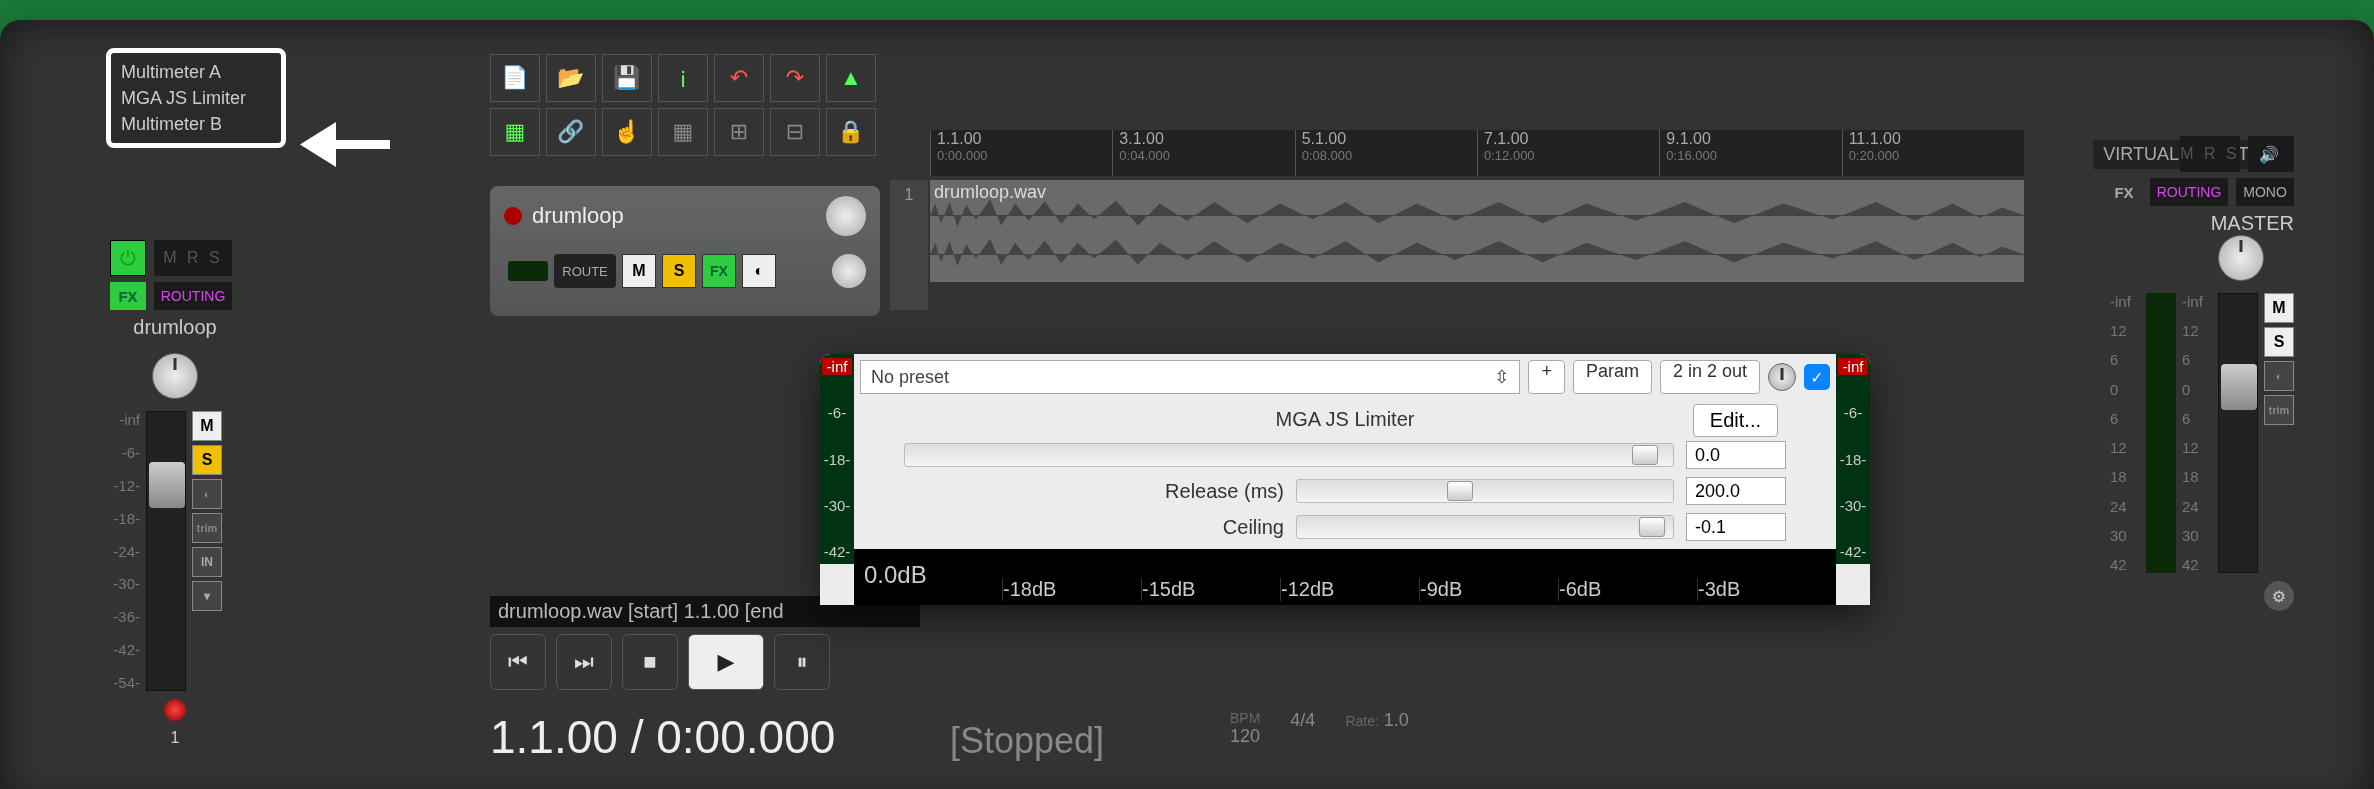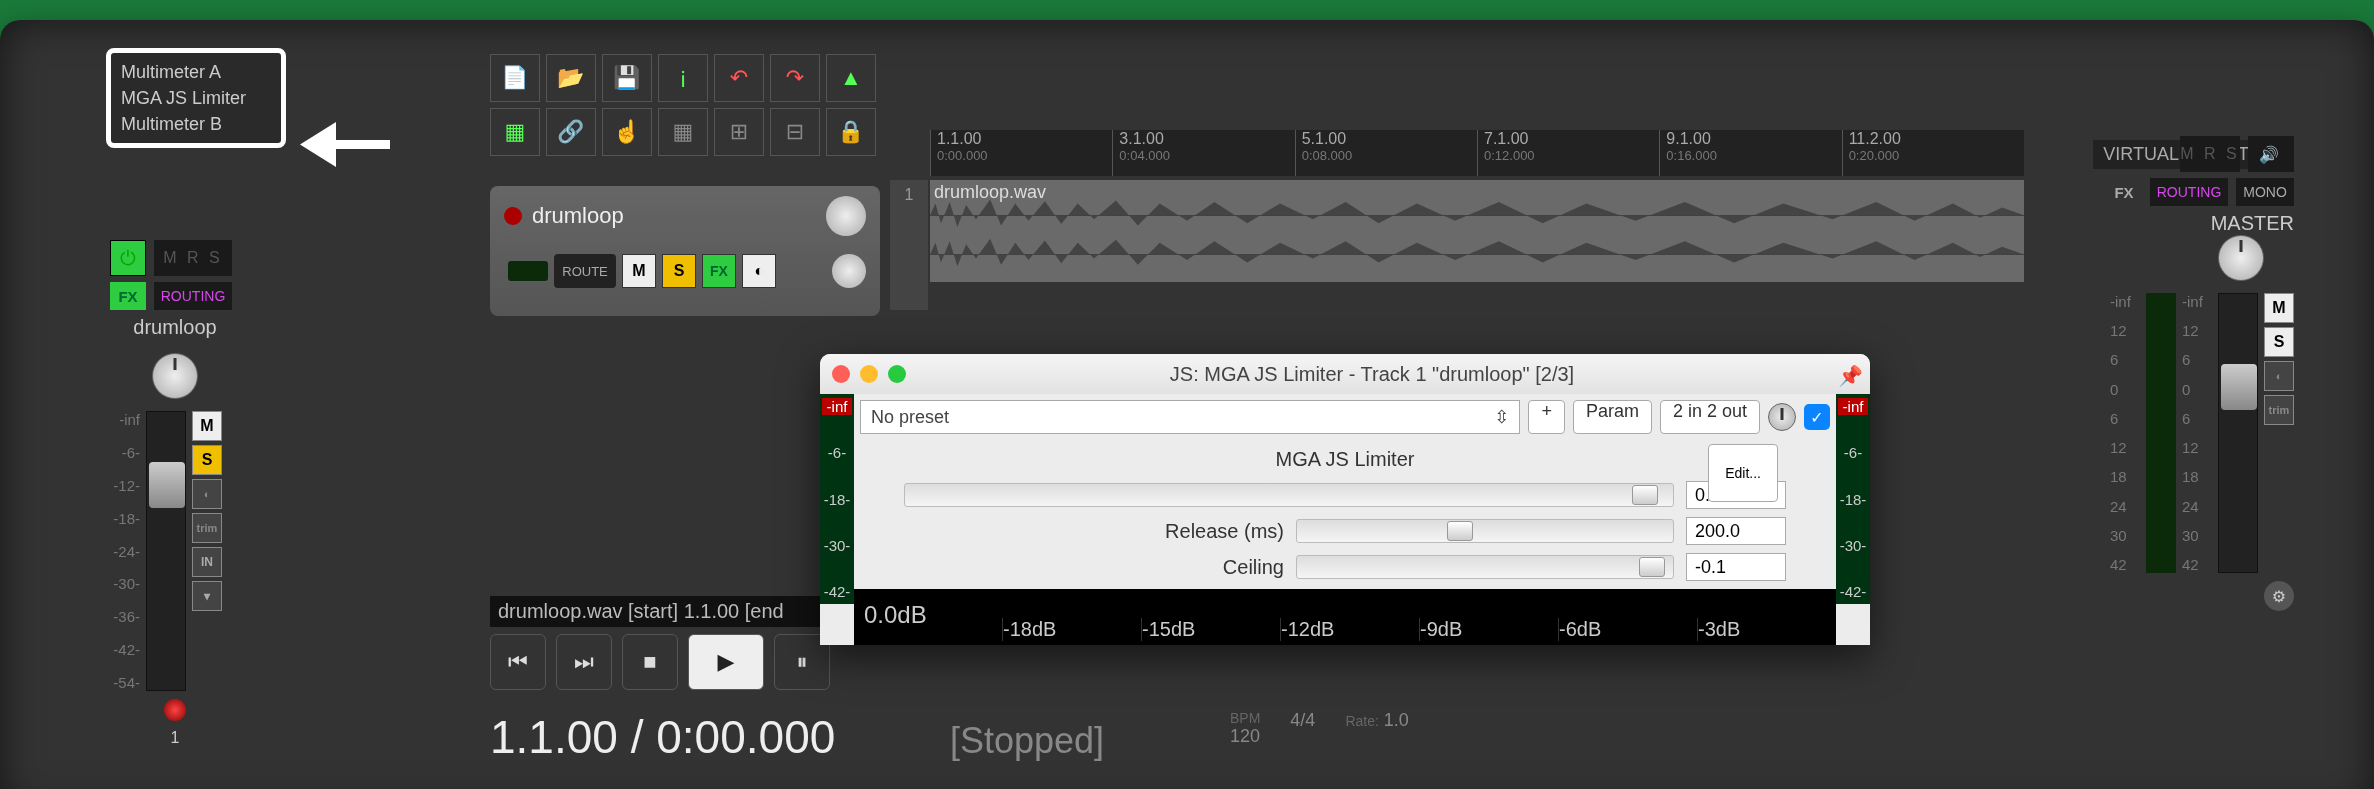--- a/index.html
+++ b/index.html
@@ -94,21 +94,21 @@
 .pw-title .t{flex:1;text-align:center}
 .pin{width:20px;height:20px;color:#888}
 .pw-bar{display:flex;align-items:center;padding:6px;gap:8px;background:#ececec}
 .vu{width:34px;height:210px;background:#031;color:#ccc;font-size:15px;display:flex;flex-direction:column;justify-content:space-between;padding:4px 2px;text-align:center}
 .vu .top{background:#b00;color:#fff}
 .preset{flex:1;height:34px;background:#fff;border:1px solid #aaa;display:flex;align-items:center;padding:0 10px;color:#444;font-size:18px;justify-content:space-between}
 .pbtn{height:34px;padding:0 12px;background:#fff;border:1px solid #aaa;font-size:18px;color:#333;border-radius:4px}
 .chk{width:26px;height:26px;background:#0a84ff;border-radius:5px;color:#fff;display:flex;align-items:center;justify-content:center}
 .pw-body{padding:8px 50px 0;position:relative}
 .pw-name{text-align:center;font-size:20px;color:#333;margin-bottom:10px}
-.edit{position:absolute;right:58px;top:4px;padding:20px 16px;background:#fff;border:1px solid #aaa;font-size:14px;border-radius:4px}
+.edit{position:absolute;right:58px;top:4px;padding:4px 16px;background:#fff;border:1px solid #aaa;font-size:20px;border-radius:4px}
 .param{display:flex;align-items:center;gap:12px;margin-bottom:8px}
 .plabel{width:380px;text-align:right;font-size:20px;color:#333}
 .slider{flex:1;height:24px;background:linear-gradient(#ddd,#f5f5f5);border:1px solid #bbb;position:relative;border-radius:3px}
 .thumb{position:absolute;top:1px;width:26px;height:20px;background:linear-gradient(#fff,#ccc);border:1px solid #999;border-radius:3px}
 .pval{width:100px;height:28px;background:#fff;border:1px solid #aaa;padding:2px 8px;font-size:18px}
 .dbstrip{height:56px;background:#000;display:flex;color:#ccc;font-family:monospace;font-size:20px;align-items:flex-end;padding:0 0 4px;margin-top:6px}
 .dbseg{flex:1;text-align:left;border-left:1px solid #333}
 .dbseg:first-child{border:none;text-align:left;padding-left:10px;font-size:24px;align-self:center}
 .pw-wrap{display:flex}
 .pw-mid{flex:1}
@@ -205,21 +205,21 @@
       <div class="th-knob" style="width:34px;height:34px"></div>
     </div>
   </div>
 
   <div class="timeline">
     <div class="tl-seg"><span>1.1.00</span><div class="sub">0:00.000</div></div>
     <div class="tl-seg"><span>3.1.00</span><div class="sub">0:04.000</div></div>
     <div class="tl-seg"><span>5.1.00</span><div class="sub">0:08.000</div></div>
     <div class="tl-seg"><span>7.1.00</span><div class="sub">0:12.000</div></div>
     <div class="tl-seg"><span>9.1.00</span><div class="sub">0:16.000</div></div>
-    <div class="tl-seg"><span>11.2.00</span><div class="sub">0:20.000</div></div>
+    <div class="tl-seg"><span>11.1.00</span><div class="sub">0:20.000</div></div>
   </div>
   <div class="tracklane">1</div>
   <div class="wave">
     <div class="wave-label">drumloop.wav</div>
     <svg viewBox="0 0 1000 130" preserveAspectRatio="none">
       <rect width="1000" height="130" fill="#6a6a6a"></rect>
       <g stroke="#333" stroke-width="1">
         <line x1="0" y1="45" x2="1000" y2="45"></line>
           <line x1="0" y1="95" x2="1000" y2="95"></line>
       </g>
@@ -292,29 +292,20 @@
         <div class="sbtn">M</div>
         <div class="sbtn">S</div>
         <div class="sbtn dim">◐</div>
         <div class="sbtn dim">trim</div>
       </div>
     </div>
     <div class="gear">⚙</div>
   </div>
 
   <div class="plugin">
-    <div class="pw-title">
-      <div class="dots">
-        <div class="dot r"></div>
-        <div class="dot y"></div>
-        <div class="dot g"></div>
-      </div>
-      <div class="t">JS: MGA JS Limiter - Track 1 "drumloop" [2/3]</div>
-      <div class="pin">📌</div>
-    </div>
     <div class="pw-wrap">
       <div class="vu">
         <span class="top">-inf</span>
           <span>-6-</span>
           <span>-18-</span>
           <span>-30-</span>
           <span>-42-</span>
       </div>
       <div class="pw-mid">
         <div class="pw-bar">

